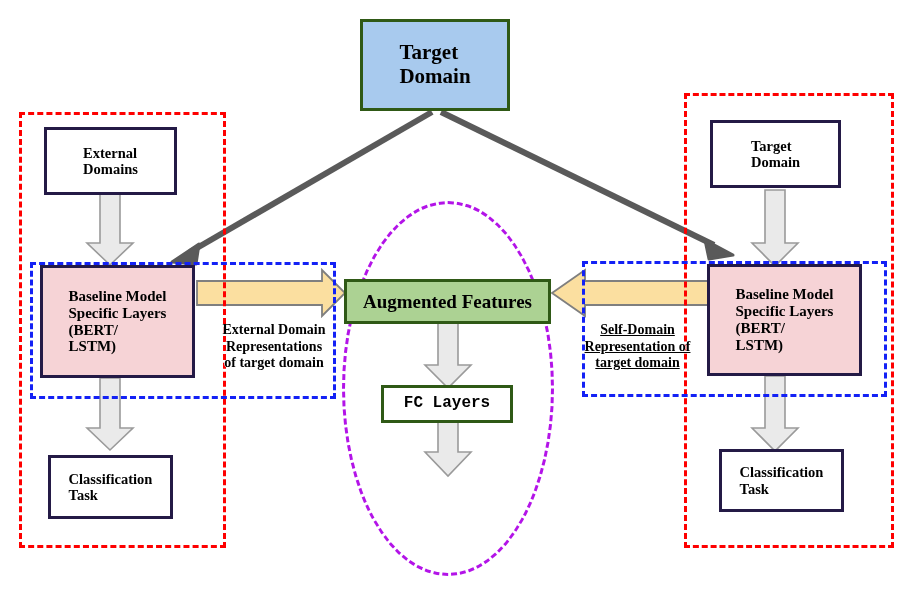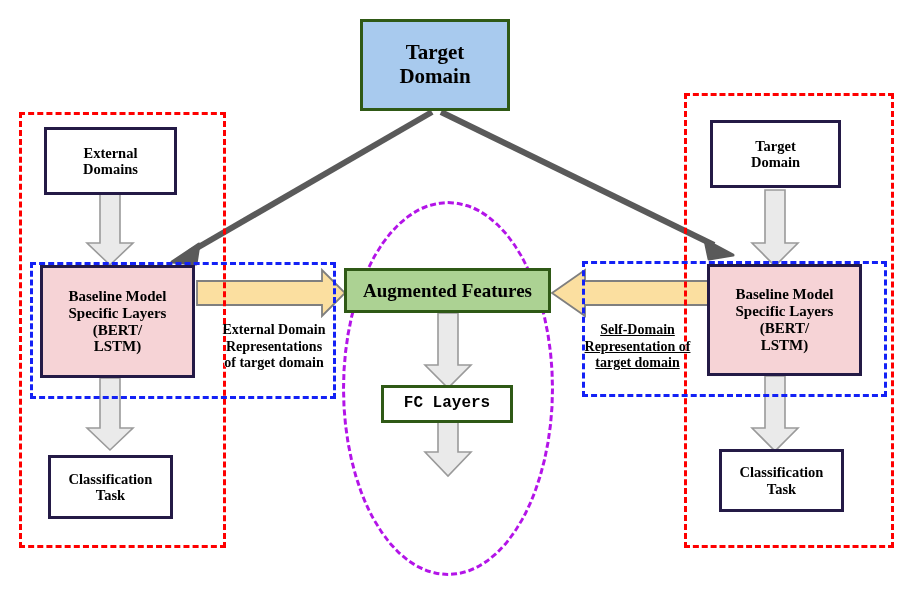--- a/index.html
+++ b/index.html
@@ -24,21 +24,20 @@
     width: 915px;
     height: 590px;
     pointer-events: none;
   }
   .node {
     position: absolute;
     box-sizing: border-box;
     display: flex;
     align-items: center;
     justify-content: center;
-    text-align: center;
     font-weight: bold;
     color: #000000;
     line-height: 1.12;
     letter-spacing: 0px;
     z-index: 5;
   }
   
   .node.navy {
     border: 3px solid #241a46;
     background: #ffffff;
@@ -176,21 +175,21 @@
 Specific Layers
 (BERT/
 LSTM)</span>
   </div>
 
   <div class="node navy" style="left:719px; top:449px; width:125px; height:63px;">
     <span style="white-space:pre-line;">Classification
 Task</span>
   </div>
 
-  <div class="node green-lightgreen" style="left:344px; top:268px; width:207px; height:45px;">
+  <div class="node green-lightgreen" style="left:344px; top:279px; width:207px; height:45px;">
     <span>Augmented Features</span>
   </div>
 
   <div class="node green-white" style="left:381px; top:385px; width:132px; height:38px;">
     <span>FC Layers</span>
   </div>
 
 
   <div class="caption" style="left:200px; top:322px; width:148px; white-space:pre-line;">External Domain
 Representations

